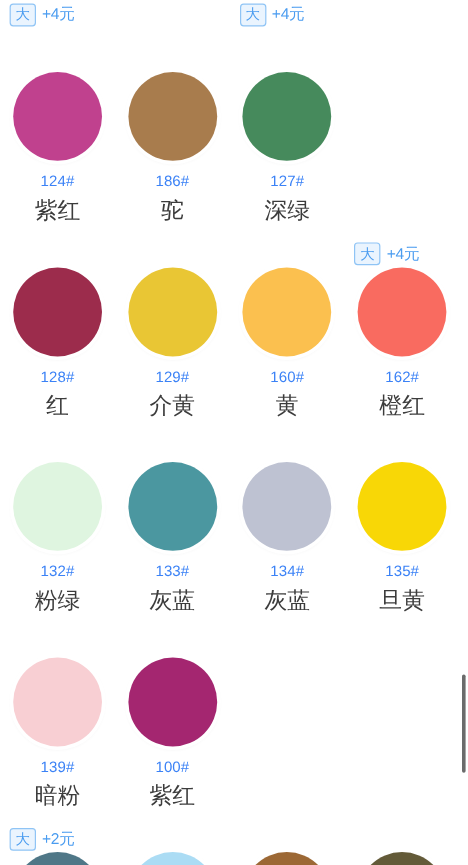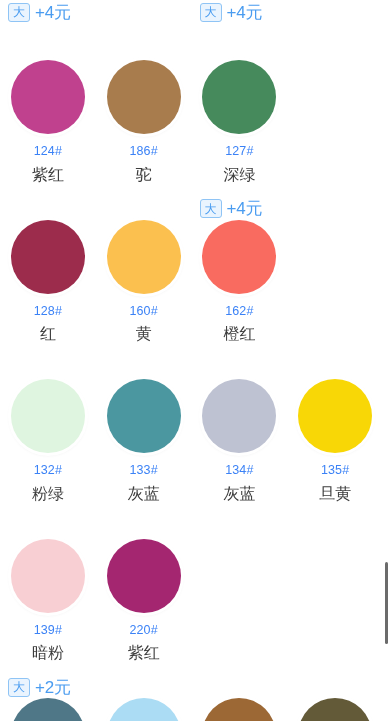--- a/index.html
+++ b/index.html
@@ -55,39 +55,39 @@
     border: 1px solid #8fc4f5;
     border-radius: 3px;
     background: #eaf4fe;
     color: #4a9cf0;
     font-size: 12px;
     line-height: 1;
   }
   .badge-price {
     margin-left: 5px;
     color: #4a9cf0;
-    font-size: 17px;
+    font-size: 13px;
     letter-spacing: -0.2px;
   }
   .swatch-circle {
     width: 74px; height: 74px;
     border-radius: 50%;
     background: #ccc;
     box-shadow: 0 0 0 3px #ffffff, 0 1px 4px rgba(0,0,0,0.14);
   }
   .swatch-code {
     margin-top: 11px;
     font-size: 12.5px;
     color: #3b82f6;
     letter-spacing: 0.1px;
     line-height: 1;
   }
   .swatch-name {
     margin-top: 9px;
-    font-size: 16px;
+    font-size: 19px;
     color: #3c3c3c;
     line-height: 1;
   }
   
   #scrollbar-track {
     position: absolute;
     top: 0; right: 0;
     width: 7px; height: 721px;
     background: transparent;
   }
@@ -148,20 +148,26 @@
       </div>
       <div class="swatch-row">
         <div class="swatch-cell">
           <div class="badge-slot empty"></div>
           <div class="swatch-circle" style="background: rgb(156, 44, 76);"></div>
           <div class="swatch-code">128#</div>
           <div class="swatch-name">红</div>
         </div>
         <div class="swatch-cell">
           <div class="badge-slot empty"></div>
+          <div class="swatch-circle" style="background: rgb(233, 198, 52);"></div>
+          <div class="swatch-code">129#</div>
+          <div class="swatch-name">介黄</div>
+        </div>
+        <div class="swatch-cell">
+          <div class="badge-slot empty"></div>
           <div class="swatch-circle" style="background: rgb(251, 192, 79);"></div>
           <div class="swatch-code">160#</div>
           <div class="swatch-name">黄</div>
         </div>
         <div class="swatch-cell">
           <div class="badge-slot">
             <span class="size-badge">大</span>
             <span class="badge-price">+4元</span>
           </div>
           <div class="swatch-circle" style="background: rgb(249, 107, 96);"></div>
@@ -198,21 +204,21 @@
       <div class="swatch-row">
         <div class="swatch-cell">
           <div class="badge-slot empty"></div>
           <div class="swatch-circle" style="background: rgb(248, 207, 211);"></div>
           <div class="swatch-code">139#</div>
           <div class="swatch-name">暗粉</div>
         </div>
         <div class="swatch-cell">
           <div class="badge-slot empty"></div>
           <div class="swatch-circle" style="background: rgb(164, 38, 112);"></div>
-          <div class="swatch-code">220#</div>
+          <div class="swatch-code">100#</div>
           <div class="swatch-name">紫红</div>
         </div>
       </div>
       <div class="swatch-row">
         <div class="swatch-cell">
           <div class="badge-slot">
             <span class="size-badge">大</span>
             <span class="badge-price">+2元</span>
           </div>
           <div class="swatch-circle" style="background: rgb(79, 119, 135);"></div>

